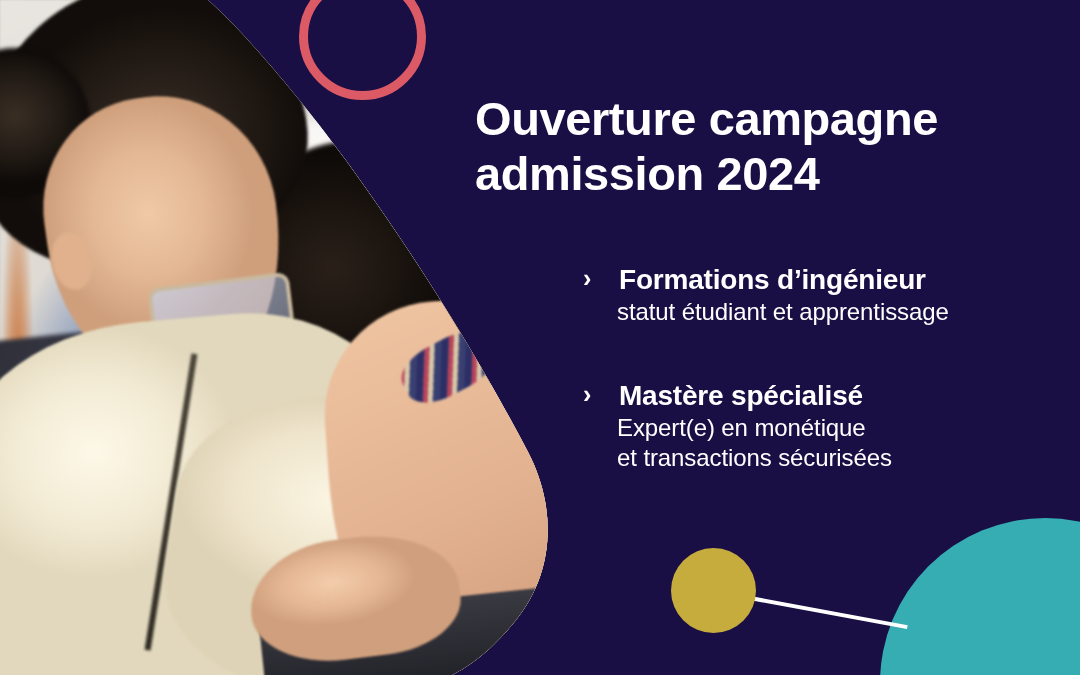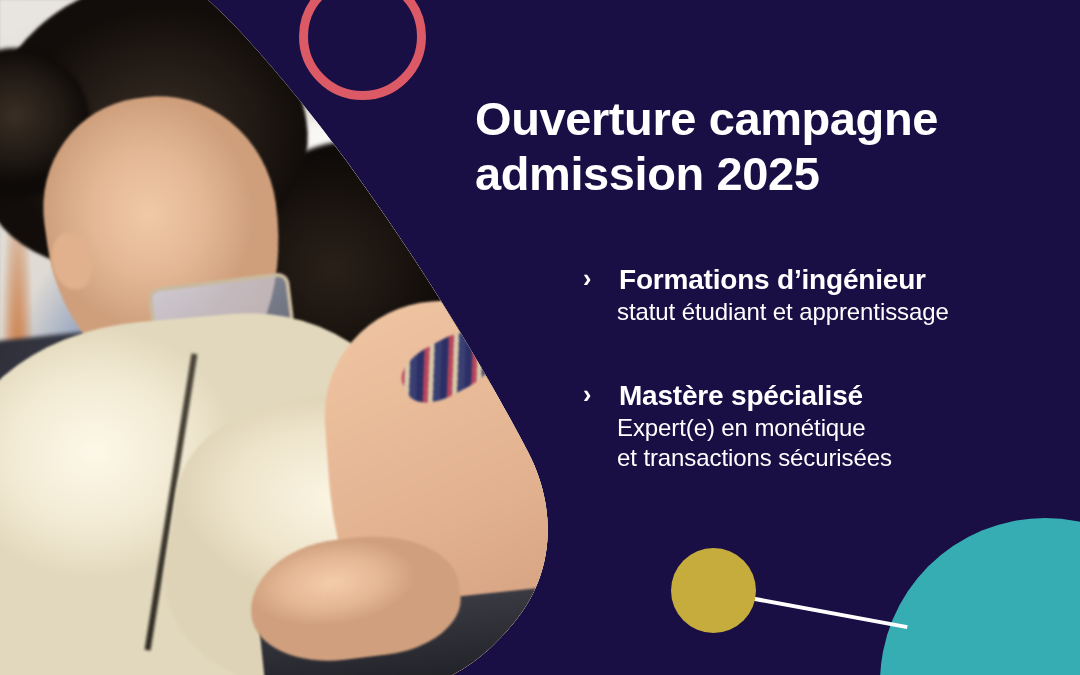--- a/index.html
+++ b/index.html
@@ -293,21 +293,21 @@
       <div class="ph-bracelet"></div>
       <div class="ph-laptop"></div>
       <div class="ph-stickers"></div>
       <div class="ph-hand"></div>
       <div class="ph-soft"></div>
     </div>
   </div>
 
   <div class="content">
 
-    <h1 class="headline">Ouverture campagne admission 2025</h1>
+    <h1 class="headline">Ouverture campagne admission 2024</h1>
 
     <div class="bullets">
 
       <div class="bullet">
         <span class="chev">›</span>
         <div class="b-title">Formations d’ingénieur</div>
         <div class="b-sub">statut étudiant et apprentissage</div>
       </div>
 
       <div class="bullet">

